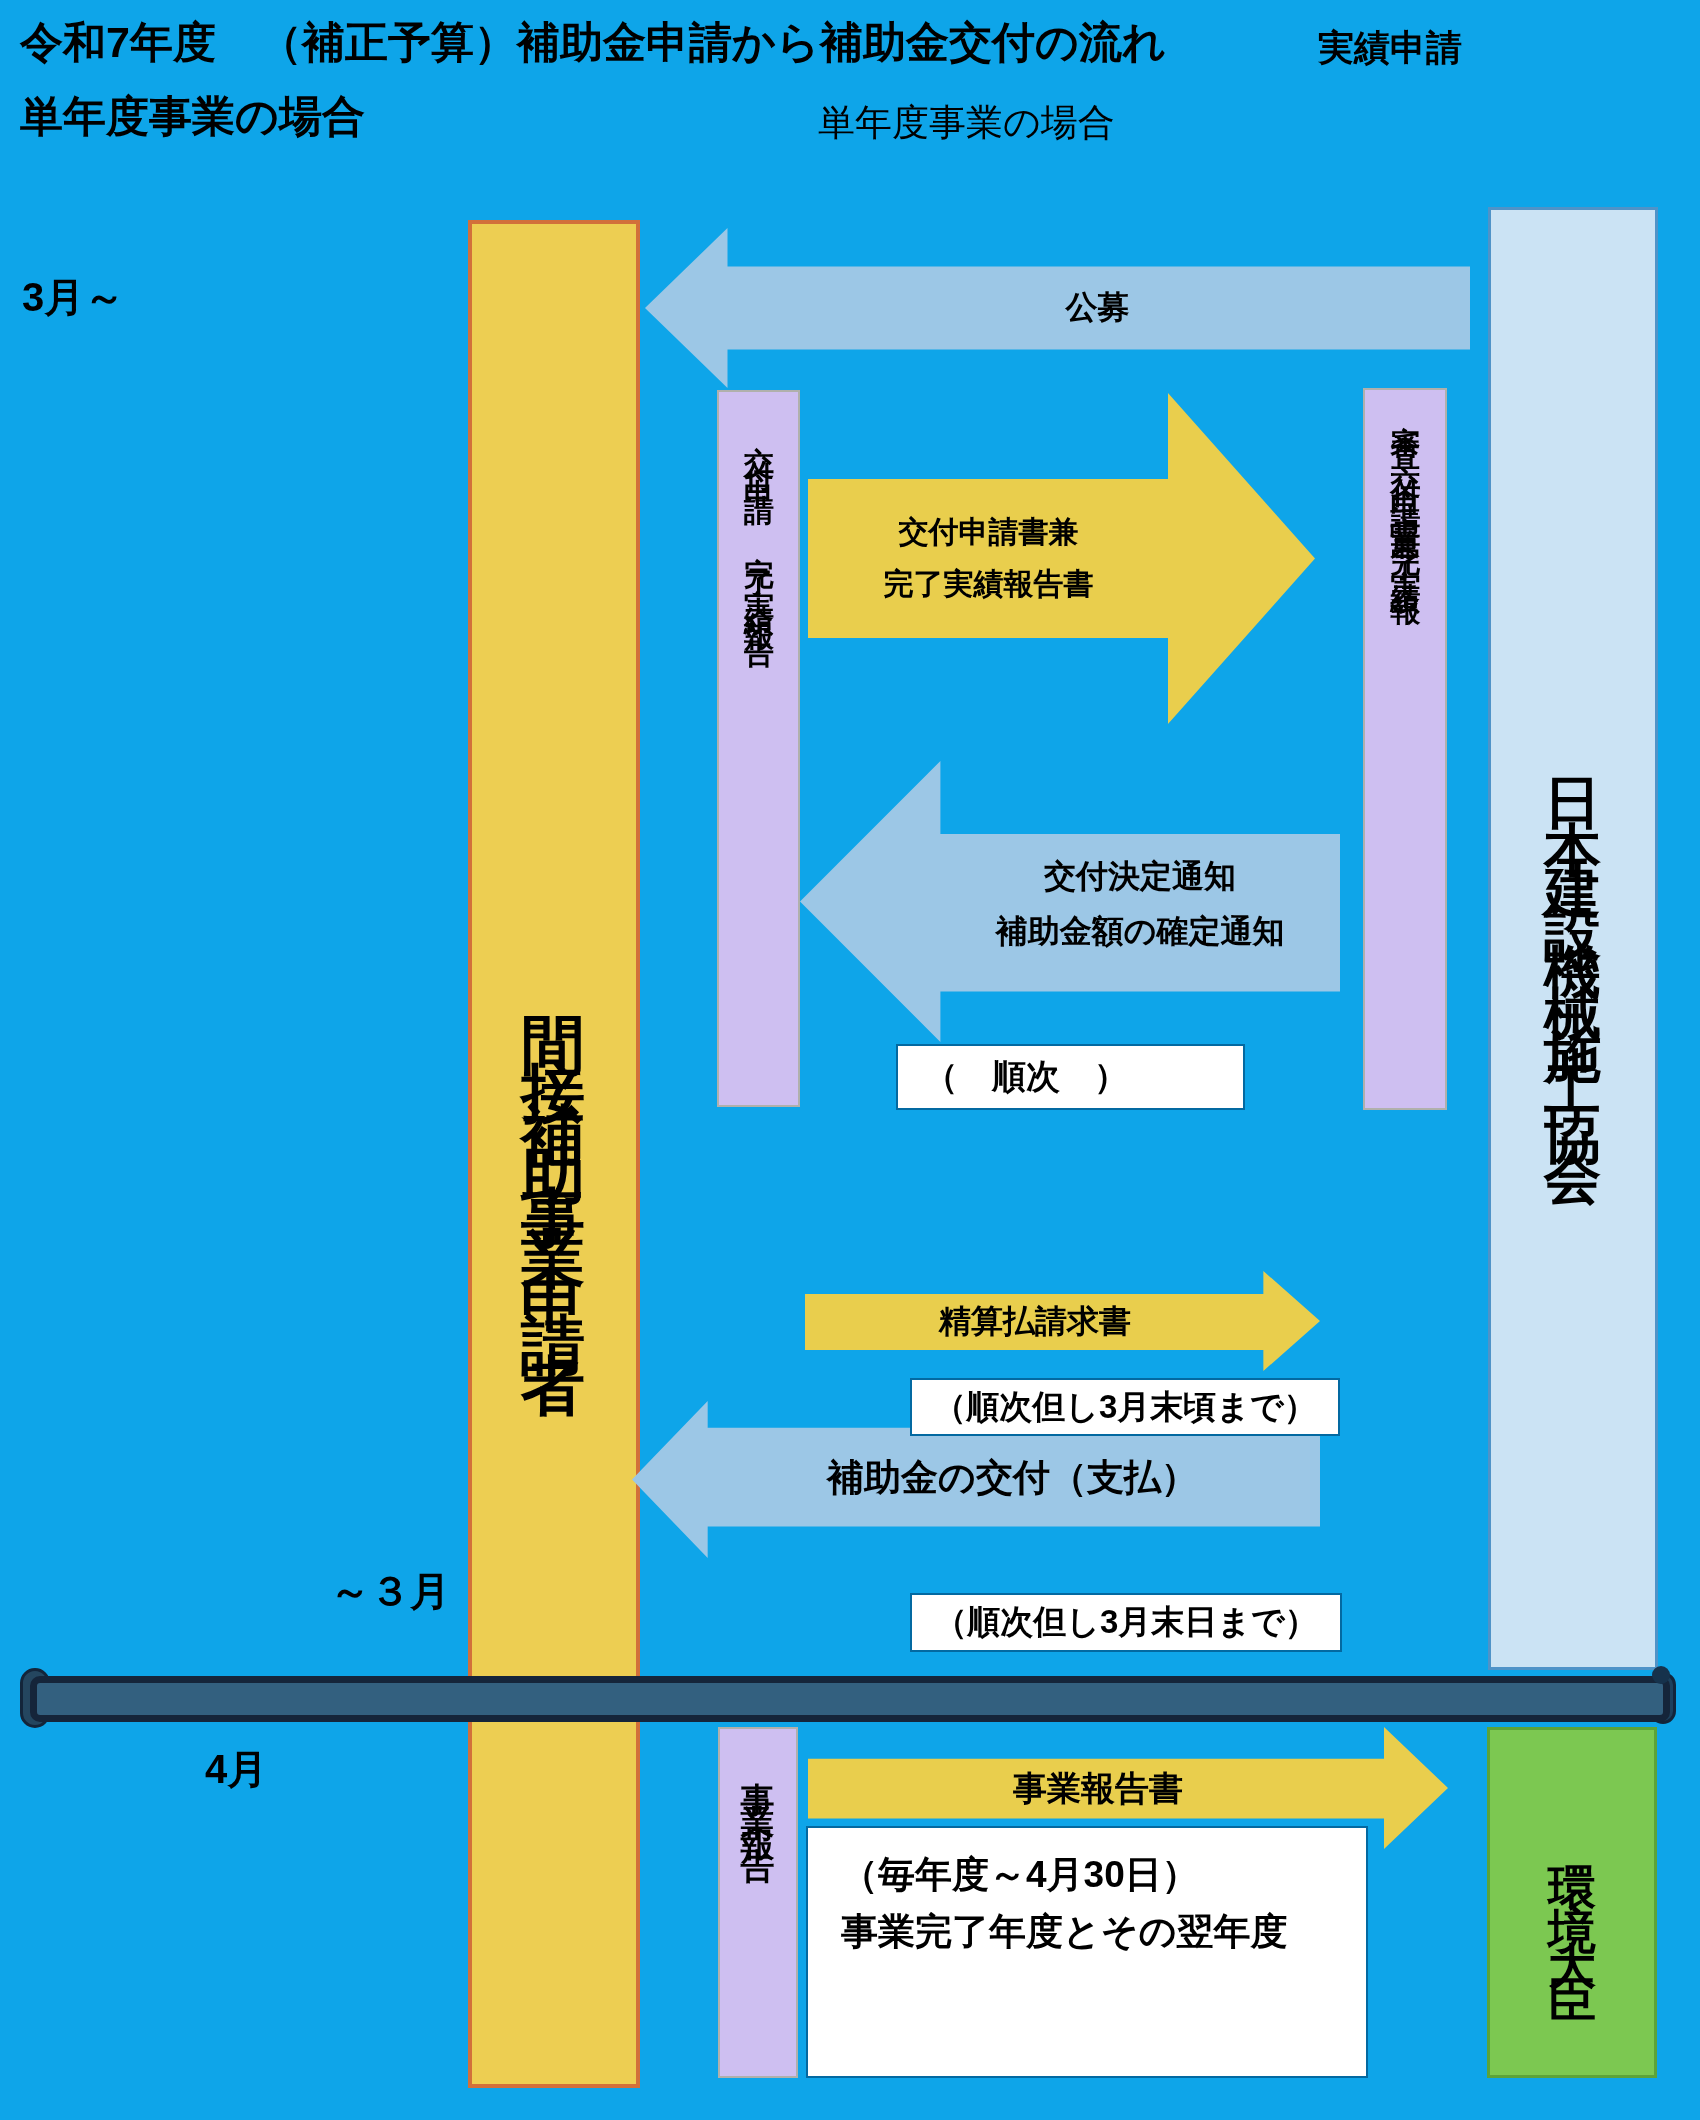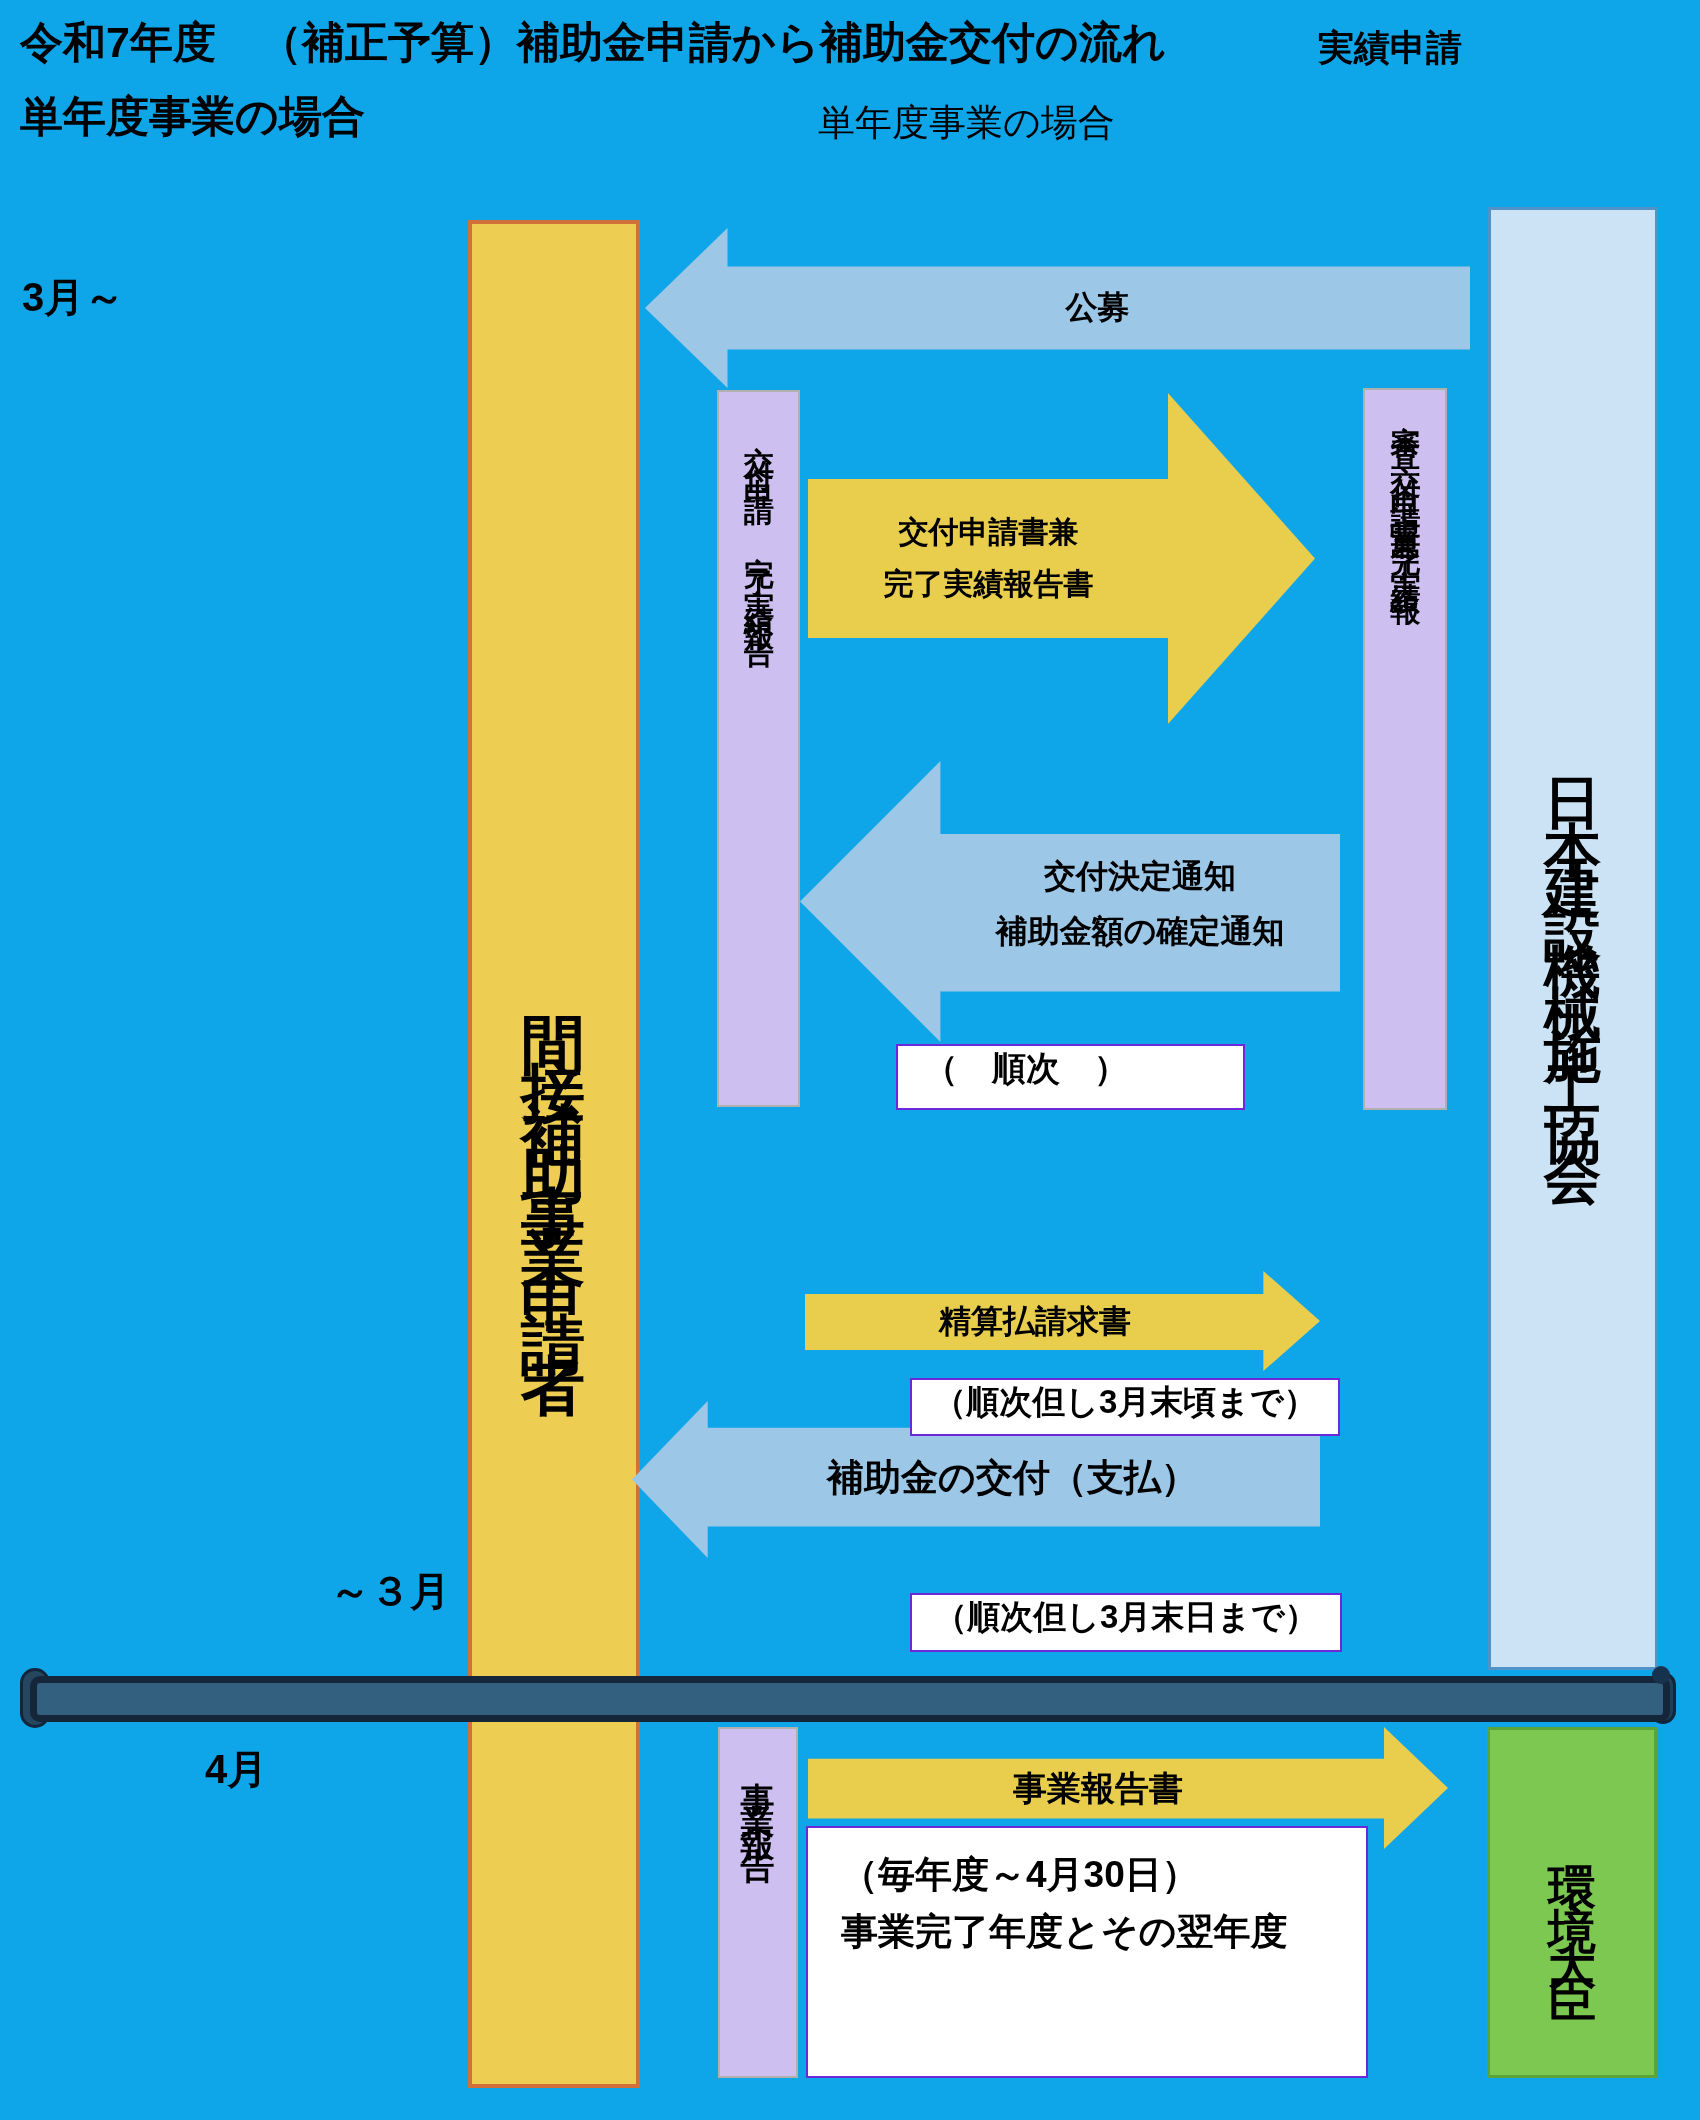--- a/index.html
+++ b/index.html
@@ -67,22 +67,22 @@
   #l-kobo{left:725px; top:260px; width:745px; height:96px; font-size:32px;}
   #l-appdocs{left:808px; top:470px; width:361px; height:176px; font-size:30px;
     flex-direction:column; line-height:52px;}
   #l-decision{left:941px; top:818px; width:398px; height:172px; font-size:32px;
     flex-direction:column; line-height:55px;}
   #l-seisan{left:805px; top:1282px; width:460px; height:80px; font-size:32px;}
   #l-payment{left:705px; top:1428px; width:615px; height:99px; font-size:37px;}
   #l-report{left:808px; top:1752px; width:580px; height:74px; font-size:34px;}
 
   
-  .note-box{position:absolute; background:#FFFFFF; border:2px solid #6d28d9;
-    display:flex; align-items:flex-start; font-weight:bold; box-sizing:border-box;}
+  .note-box{position:absolute; background:#FFFFFF; border:2px solid #0369a1;
+    display:flex; align-items:center; font-weight:bold; box-sizing:border-box;}
   #n-junji{left:896px; top:1044px; width:349px; height:66px;
     justify-content:flex-start; padding-left:26px; font-size:34px;}
   #n-march-late{left:910px; top:1378px; width:430px; height:58px;
     justify-content:center; font-size:33px;}
   #n-march-end{left:910px; top:1593px; width:432px; height:59px;
     justify-content:center; font-size:33px;}
   #n-report{left:806px; top:1826px; width:562px; height:252px;
     display:block; padding:18px 0 0 33px; font-size:37px; line-height:57px;}
 
   

